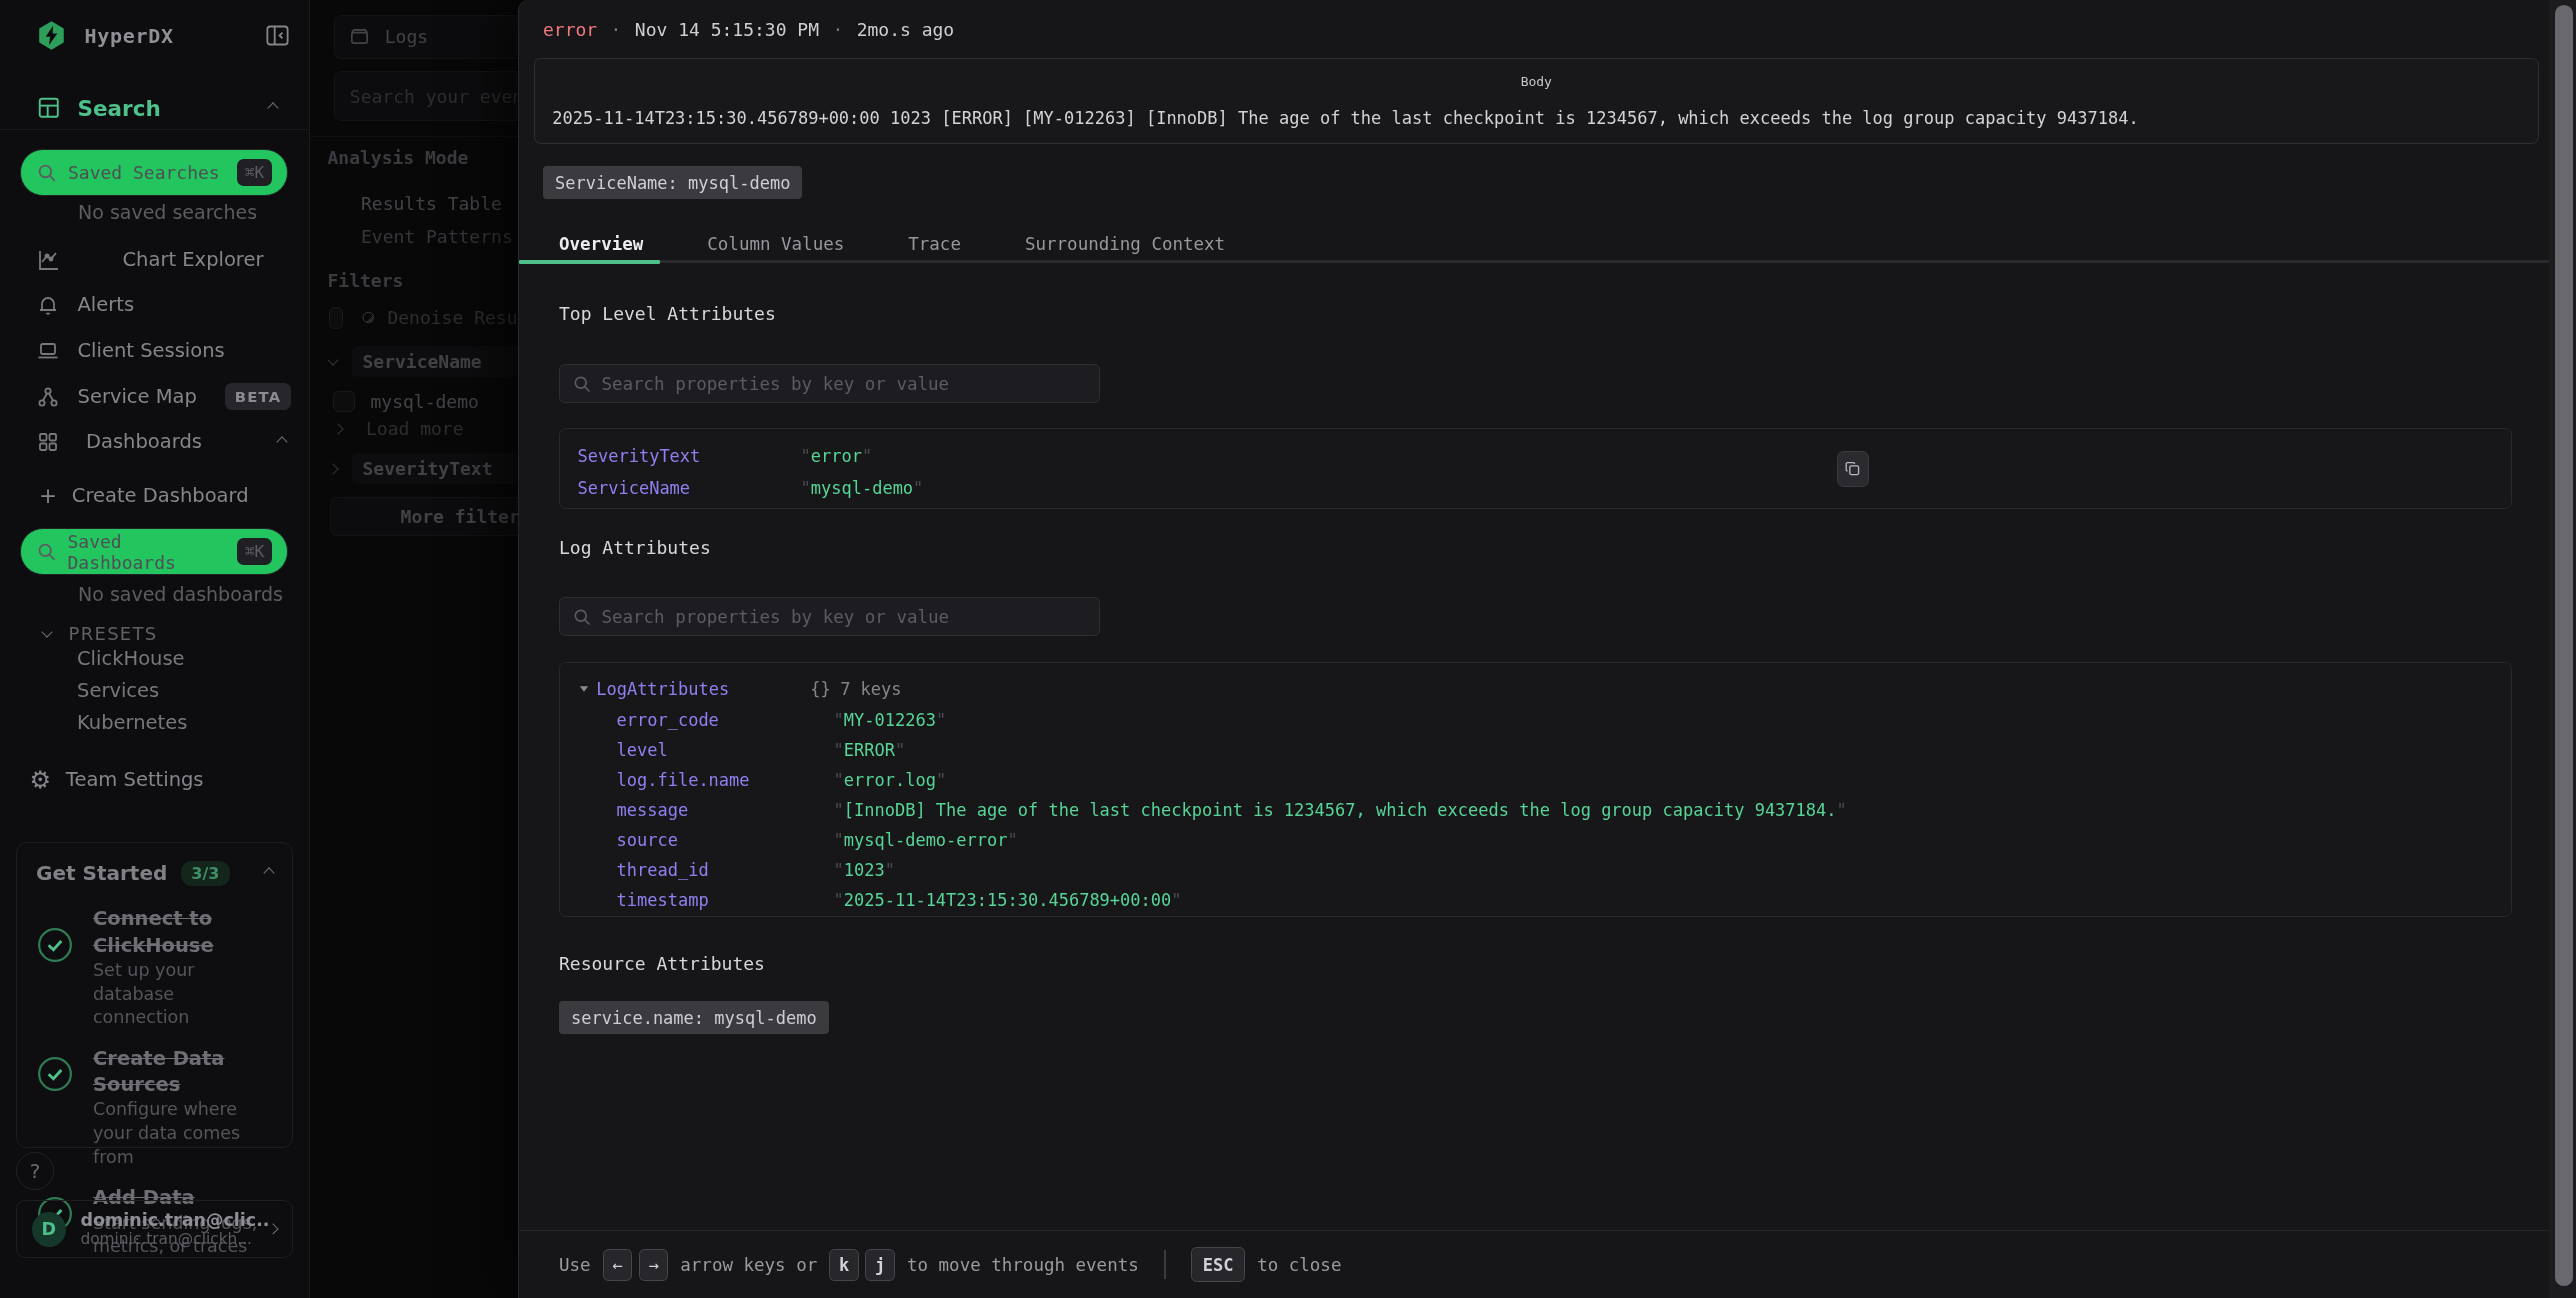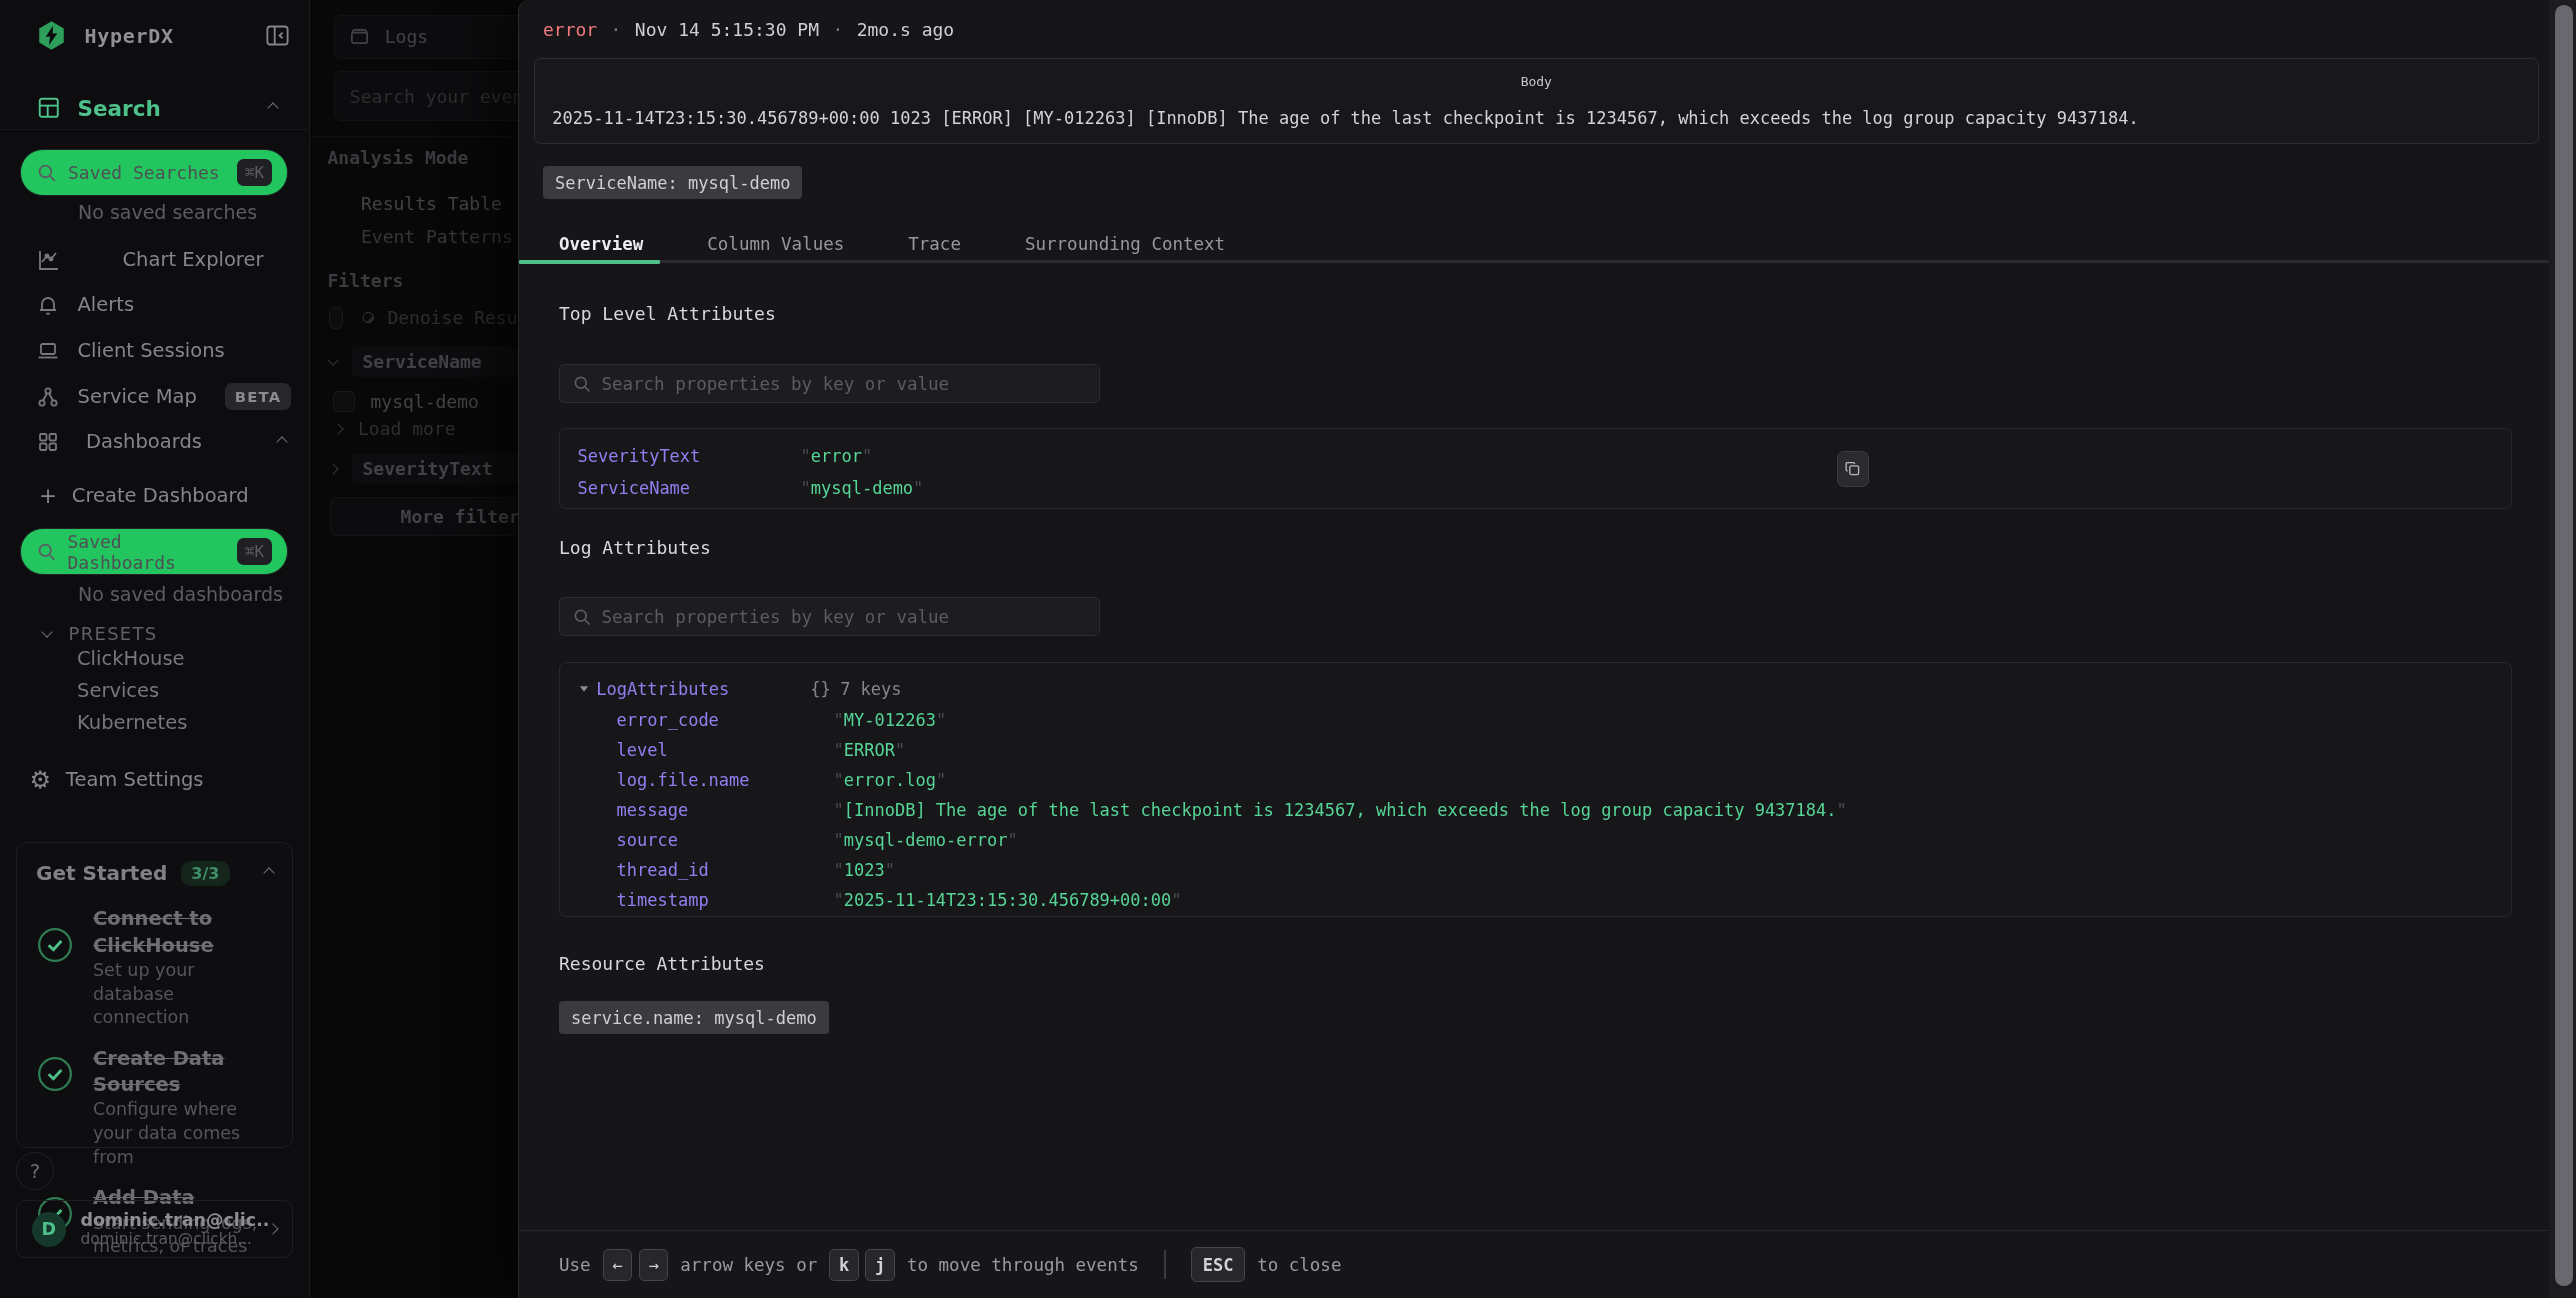--- a/index.html
+++ b/index.html
@@ -292,21 +292,21 @@
       <span class="mono" style="margin-left:14.8px; font-size:18px; font-weight:bold; color:#6e6e75; background:#141417; border-radius:5.4px; padding:5.4px 10.7px; flex:1;">ServiceName</span>
     </div>
 
     <div class="abs row" style="left:23px; top:388px; width:221px; height:27px;">
       <span class="checkbox"></span>
       <span class="exp-text mono" style="margin-left:16px;">mysql-demo</span>
     </div>
 
     <div class="abs row" style="left:24px; top:415px; width:201px; height:27px;">
       <span class="chev right sm" style="border-color:#5a5a61;"></span>
-      <span class="exp-dim mono" style="margin-left:16px;">Load more</span>
+      <span class="exp-dim mono" style="margin-left:24px;">Load more</span>
     </div>
 
     <div class="abs row" style="left:19px; top:451px; width:213px; height:35px;">
       <span class="chev right sm" style="border-color:#5a5a61;"></span>
       <span class="mono" style="margin-left:14.8px; font-size:18px; font-weight:bold; color:#6e6e75; background:#141417; border-radius:5.4px; padding:5.4px 10.7px; flex:1;">SeverityText</span>
     </div>
 
     <div class="abs exp-box row" style="left:20px; top:497px; width:215px; height:39px; padding:0 13.4px; justify-content:flex-end;">
       <span class="mono" style="font-size:18px; font-weight:bold; color:#6e6e75; white-space:nowrap;">More filters</span>
     </div>

